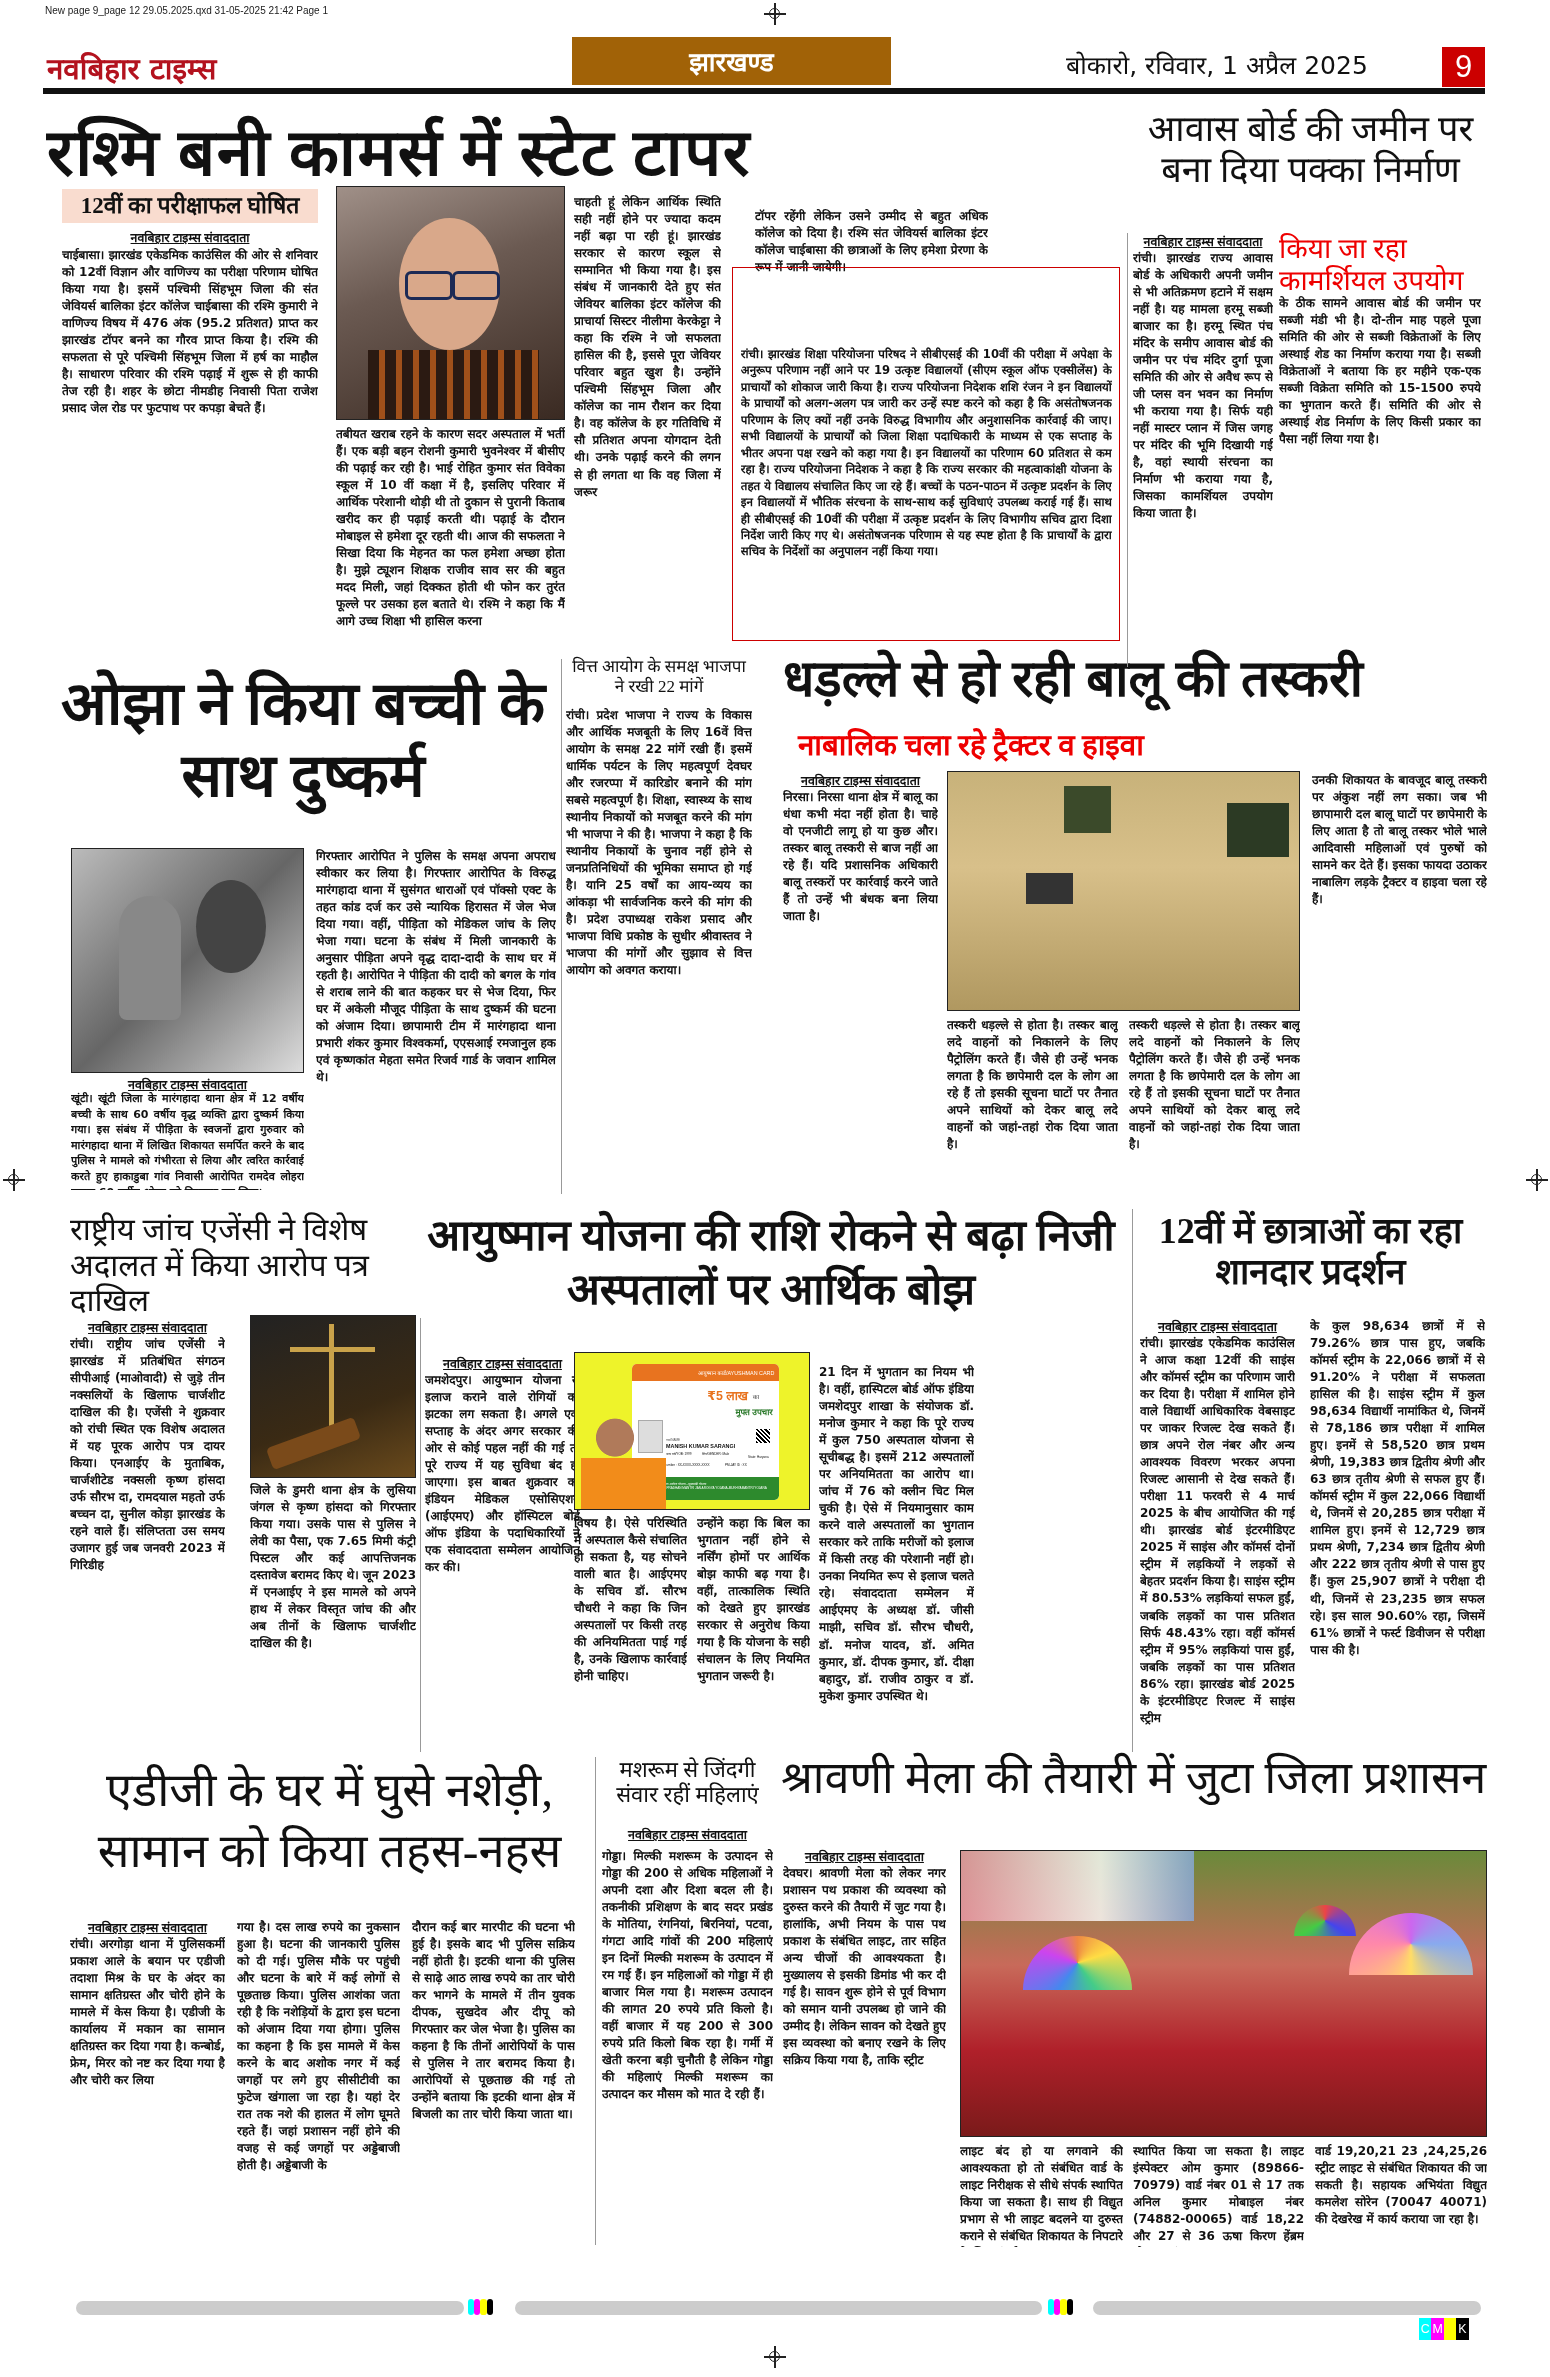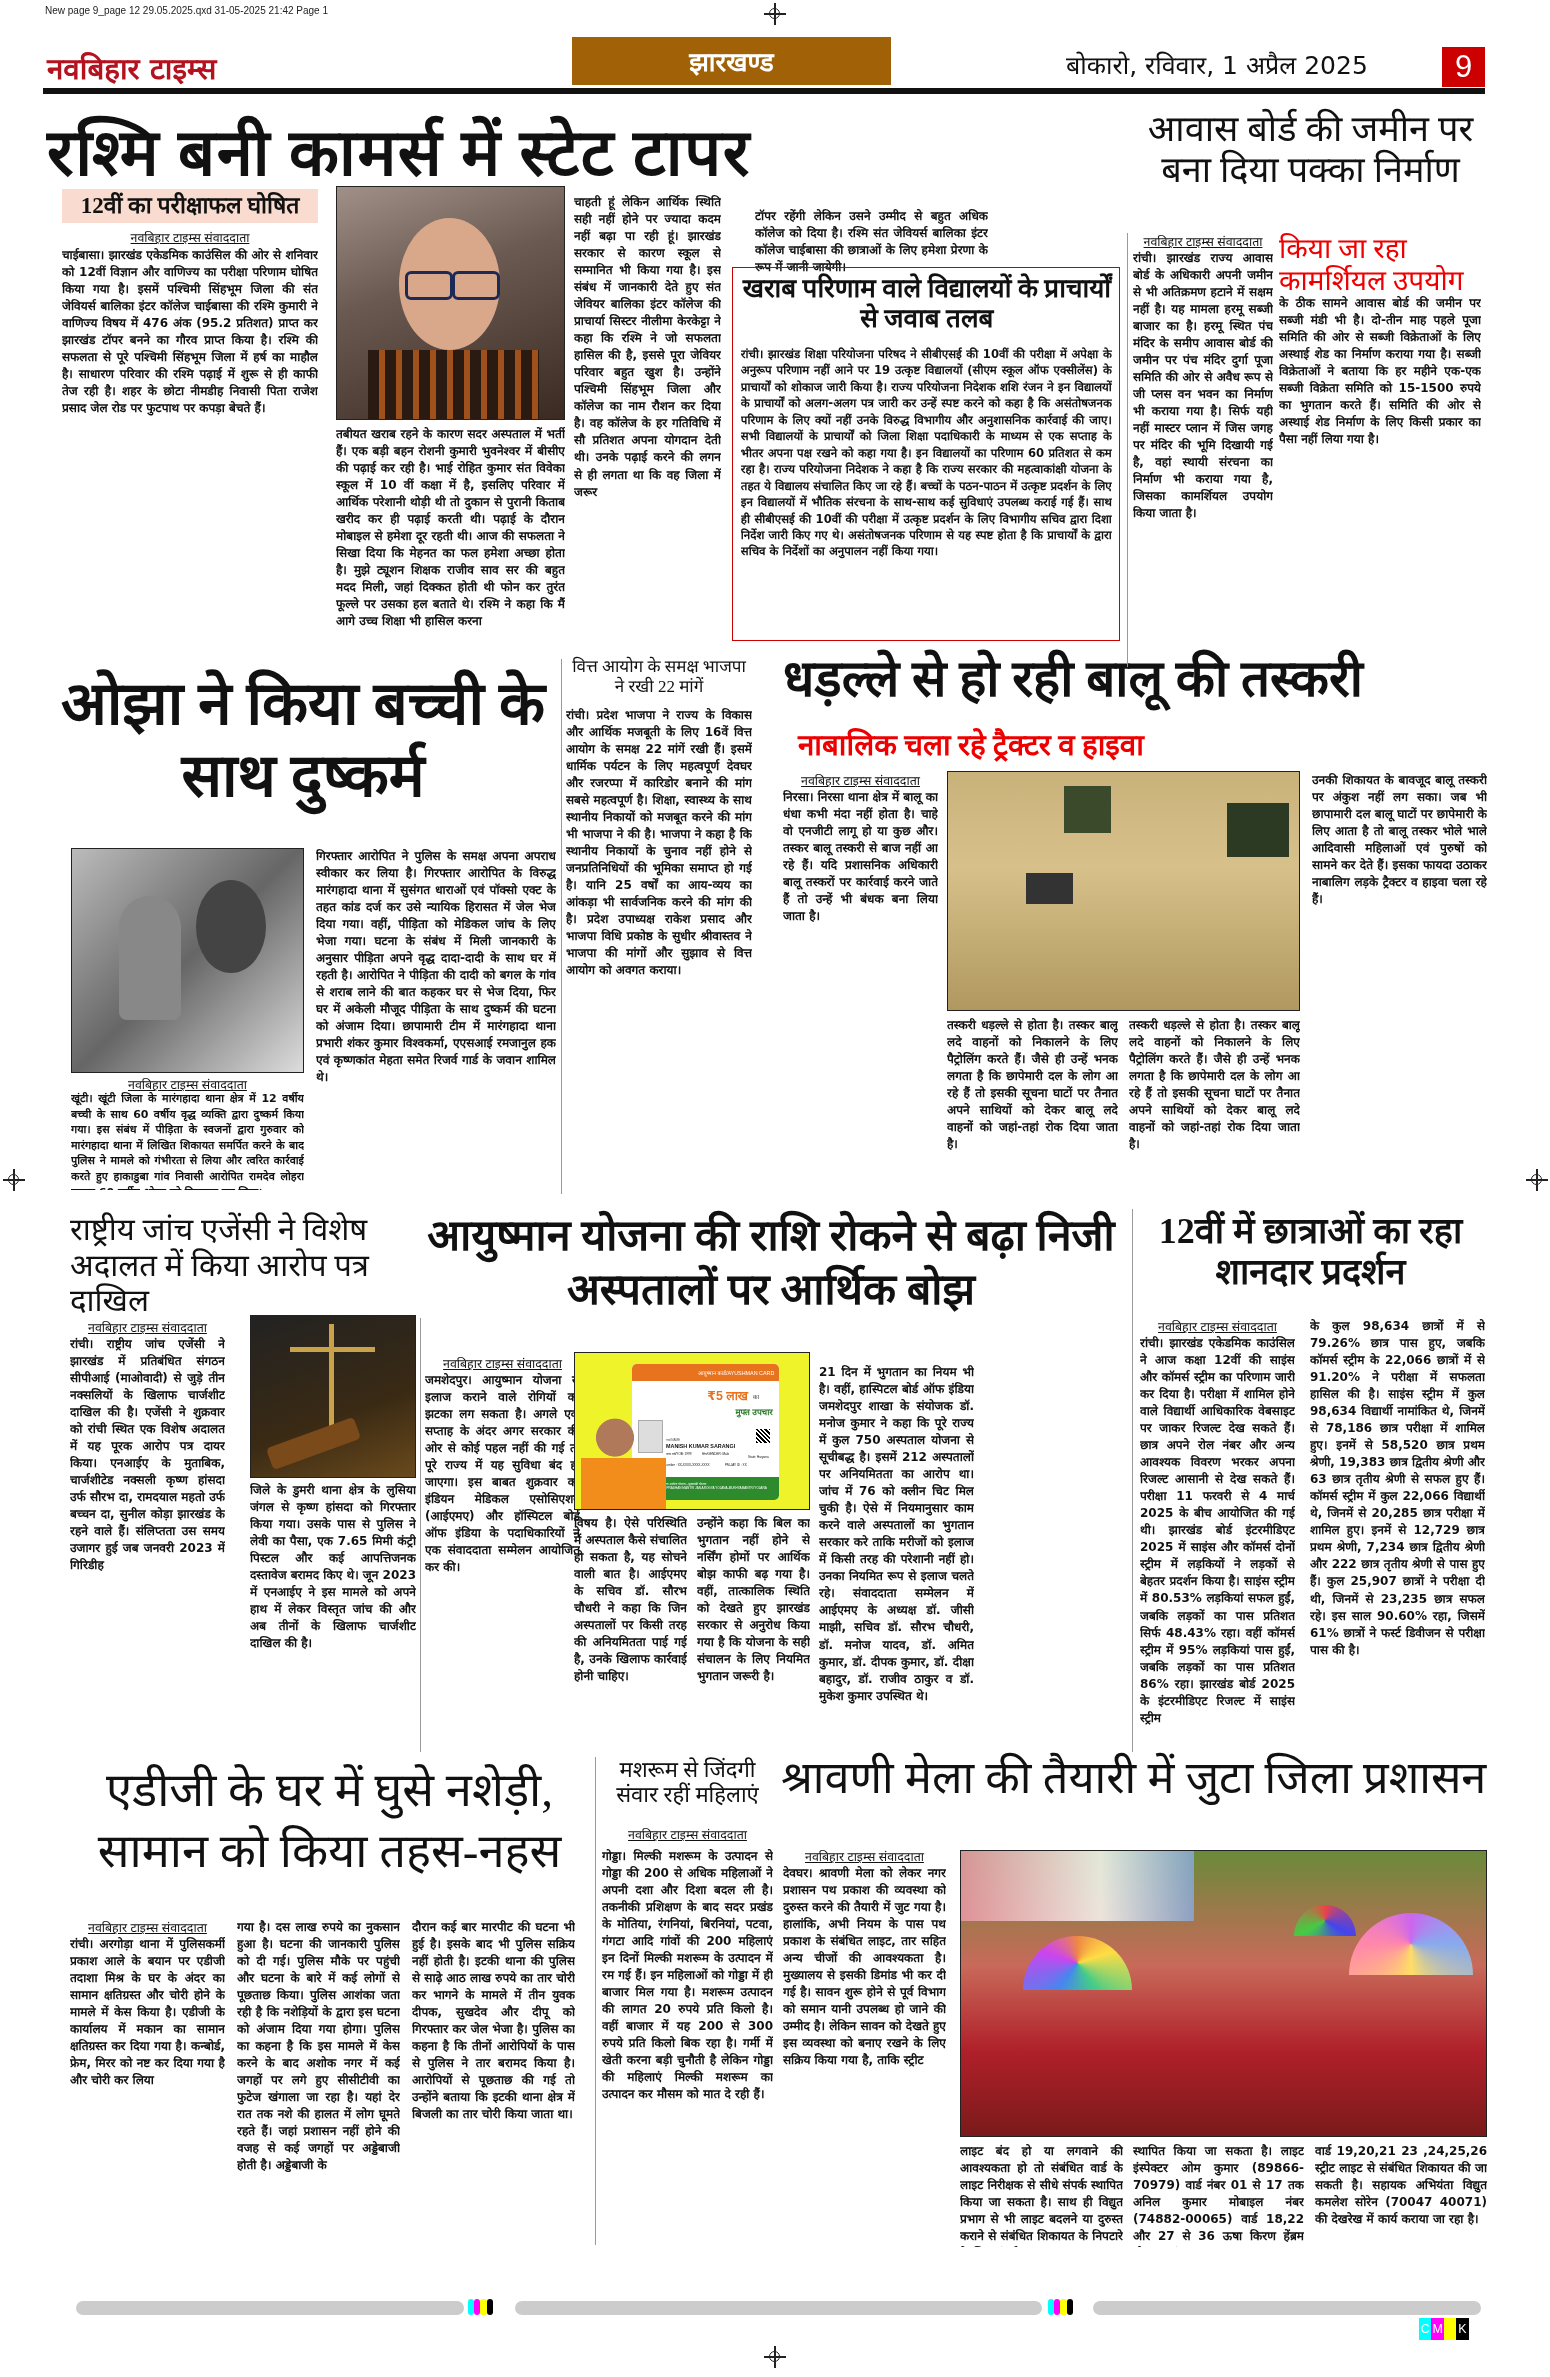--- a/index.html
+++ b/index.html
@@ -12,21 +12,21 @@
   .reg i{position:absolute;left:5.4px;top:5.4px;width:11px;height:11px;border:1.6px solid #222;border-radius:50%;box-sizing:border-box;}
   .masthead-name{left:47px;top:47px;font-size:29.5px;font-weight:bold;color:#b3121e;font-family:"DejaVu Sans",sans-serif;}
   .section-tab{left:572px;top:37px;width:319px;height:48px;background:#a16207;color:#fff;font-size:26px;font-weight:bold;display:flex;align-items:center;justify-content:center;font-family:"DejaVu Sans",sans-serif;}
   .dateline{left:1066px;top:47px;font-size:25px;font-family:"DejaVu Sans",sans-serif;}
   .pagenum{left:1442px;top:47px;width:43px;height:40px;background:#c00;color:#fff;font-size:31px;display:flex;align-items:center;justify-content:center;}
   .rule-top{left:43px;top:88px;width:1442px;height:6.2px;background:#111;}
   .hl{font-weight:bold;font-family:Liberation Serif, serif;line-height:1.15;}
   .h-main{left:47px;top:116px;font-size:65px;letter-spacing:1.6px;}
   .h-right{left:1132px;top:109px;width:357px;font-size:36px;text-align:center;font-weight:normal;}
   .kicker{left:62px;top:189px;width:256px;height:34px;background:#f9dccf;font-size:23px;display:flex;align-items:center;justify-content:center;}
-  .byline{font-size:12.4px;font-weight:normal;text-decoration:underline;text-align:center;}
+  .byline{font-size:12.4px;font-weight:bold;text-decoration:underline;text-align:center;}
   .body{font-size:12px;line-height:1.42;text-align:justify;font-family:"DejaVu Sans",sans-serif;font-weight:bold;}
   .photo{background:#777;border:1.6px solid #222;box-sizing:border-box;overflow:hidden;}
   .boxed{border:1.6px solid #c00;box-sizing:border-box;}
   .red{color:#e00;}
   .h-red{left:1279px;top:233px;width:202px;font-size:28px;color:#e00;font-weight:normal;}
   .cmyk{display:inline-block;width:12.4px;height:22px;color:#fff;font-size:12.4px;text-align:center;line-height:22px;}
   .strip{height:14px;border-radius:7px;background:#ccc;}
   .col-rule{width:0.8px;background:#999;}
 </style>
 </head>
@@ -60,21 +60,20 @@
   <div style="position:absolute;left:62px;top:31px;width:101px;height:132px;border-radius:50%;background:#d9a88a;"></div>
   <div style="position:absolute;left:68px;top:84px;width:42px;height:23px;border:3.1px solid #1c2a55;border-radius:6.2px;"></div>
   <div style="position:absolute;left:115px;top:84px;width:42px;height:23px;border:3.1px solid #1c2a55;border-radius:6.2px;"></div>
   <div style="position:absolute;left:31px;top:163px;width:171px;height:78px;background:repeating-linear-gradient(90deg,#2b1a12 0 11px,#a0501a 11px 17px);"></div>
 </div>
 <div class="abs body" style="left:336px;top:426px;width:229px;height:240px;overflow:hidden;">तबीयत खराब रहने के कारण सदर अस्पताल में भर्ती हैं। एक बड़ी बहन रोशनी कुमारी भुवनेश्वर में बीसीए की पढ़ाई कर रही है। भाई रोहित कुमार संत विवेका स्कूल में 10 वीं कक्षा में है, इसलिए परिवार में आर्थिक परेशानी थोड़ी थी तो दुकान से पुरानी किताब खरीद कर ही पढ़ाई करती थी। पढ़ाई के दौरान मोबाइल से हमेशा दूर रहती थी। आज की सफलता ने सिखा दिया कि मेहनत का फल हमेशा अच्छा होता है। मुझे ट्यूशन शिक्षक राजीव साव सर की बहुत मदद मिली, जहां दिक्कत होती थी फोन कर तुरंत फूल्ले पर उसका हल बताते थे। रश्मि ने कहा कि मैं आगे उच्च शिक्षा भी हासिल करना</div>
 <div class="abs body" style="left:574px;top:194px;width:147px;height:473px;overflow:hidden;">चाहती हूं लेकिन आर्थिक स्थिति सही नहीं होने पर ज्यादा कदम नहीं बढ़ा पा रही हूं। झारखंड सरकार से कारण स्कूल से सम्मानित भी किया गया है। इस संबंध में जानकारी देते हुए संत जेवियर बालिका इंटर कॉलेज की प्राचार्या सिस्टर नीलीमा केरकेट्टा ने कहा कि रश्मि ने जो सफलता हासिल की है, इससे पूरा जेवियर परिवार बहुत खुश है। उन्होंने पश्चिमी सिंहभूम जिला और कॉलेज का नाम रौशन कर दिया है। वह कॉलेज के हर गतिविधि में सौ प्रतिशत अपना योगदान देती थी। उनके पढ़ाई करने की लगन से ही लगता था कि वह जिला में जरूर</div>
 <div class="abs body" style="left:755px;top:194px;width:233px;height:70px;overflow:hidden;margin-top:14px;">टॉपर रहेंगी लेकिन उसने उम्मीद से बहुत अधिक कॉलेज को दिया है। रश्मि संत जेवियर्स बालिका इंटर कॉलेज चाईबासा की छात्राओं के लिए हमेशा प्रेरणा के रूप में जानी जायेगी।</div>
 
 <div class="abs boxed" style="left:732px;top:267px;width:388px;height:374px;">
-  <div class="hl" style="position:absolute;left:7.8px;top:6.2px;width:372px;font-size:26px;text-align:center;">खराब परिणाम वाले विद्यालयों के प्राचार्यों से जवाब तलब</div>
   <div class="body" style="position:absolute;left:7.8px;top:78px;width:371px;height:288px;overflow:hidden;font-size:11.6px;">रांची। झारखंड शिक्षा परियोजना परिषद ने सीबीएसई की 10वीं की परीक्षा में अपेक्षा के अनुरूप परिणाम नहीं आने पर 19 उत्कृष्ट विद्यालयों (सीएम स्कूल ऑफ एक्सीलेंस) के प्राचार्यों को शोकाज जारी किया है। राज्य परियोजना निदेशक शशि रंजन ने इन विद्यालयों के प्राचार्यों को अलग-अलग पत्र जारी कर उन्हें स्पष्ट करने को कहा है कि असंतोषजनक परिणाम के लिए क्यों नहीं उनके विरुद्ध विभागीय और अनुशासनिक कार्रवाई की जाए। सभी विद्यालयों के प्राचार्यों को जिला शिक्षा पदाधिकारी के माध्यम से एक सप्ताह के भीतर अपना पक्ष रखने को कहा गया है। इन विद्यालयों का परिणाम 60 प्रतिशत से कम रहा है। राज्य परियोजना निदेशक ने कहा है कि राज्य सरकार की महत्वाकांक्षी योजना के तहत ये विद्यालय संचालित किए जा रहे हैं। बच्चों के पठन-पाठन में उत्कृष्ट प्रदर्शन के लिए इन विद्यालयों में भौतिक संरचना के साथ-साथ कई सुविधाएं उपलब्ध कराई गई हैं। साथ ही सीबीएसई की 10वीं की परीक्षा में उत्कृष्ट प्रदर्शन के लिए विभागीय सचिव द्वारा दिशा निर्देश जारी किए गए थे। असंतोषजनक परिणाम से यह स्पष्ट होता है कि प्राचार्यों के द्वारा सचिव के निर्देशों का अनुपालन नहीं किया गया।</div>
 </div>
 
 <div class="abs hl h-right">आवास बोर्ड की जमीन पर बना दिया पक्का निर्माण</div>
 <div class="abs byline" style="left:1133px;top:233px;width:140px;">नवबिहार टाइम्स संवाददाता</div>
 <div class="abs body" style="left:1133px;top:250px;width:140px;height:417px;overflow:hidden;">रांची। झारखंड राज्य आवास बोर्ड के अधिकारी अपनी जमीन से भी अतिक्रमण हटाने में सक्षम नहीं है। यह मामला हरमू सब्जी बाजार का है। हरमू स्थित पंच मंदिर के समीप आवास बोर्ड की जमीन पर पंच मंदिर दुर्गा पूजा समिति की ओर से अवैध रूप से जी प्लस वन भवन का निर्माण भी कराया गया है। सिर्फ यही नहीं मास्टर प्लान में जिस जगह पर मंदिर की भूमि दिखायी गई है, वहां स्थायी संरचना का निर्माण भी कराया गया है, जिसका कामर्शियल उपयोग किया जाता है।</div>
 <div class="abs hl h-red">किया जा रहा कामर्शियल उपयोग</div>
 <div class="abs body" style="left:1279px;top:295px;width:202px;height:372px;overflow:hidden;">के ठीक सामने आवास बोर्ड की जमीन पर सब्जी मंडी भी है। दो-तीन माह पहले पूजा समिति की ओर से सब्जी विक्रेताओं के लिए अस्थाई शेड का निर्माण कराया गया है। सब्जी विक्रेताओं ने बताया कि हर महीने एक-एक सब्जी विक्रेता समिति को 15-1500 रुपये का भुगतान करते हैं। समिति की ओर से अस्थाई शेड निर्माण के लिए किसी प्रकार का पैसा नहीं लिया गया है।</div>
 
 <div class="abs hl" style="left:47px;top:668px;width:512px;font-size:60px;text-align:center;line-height:1.2;">ओझा ने किया बच्ची के साथ दुष्कर्म</div>

